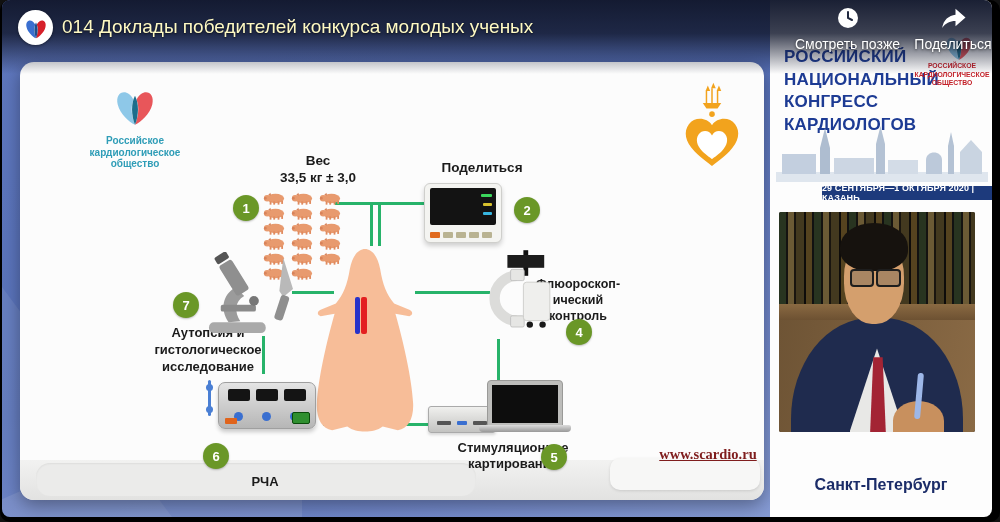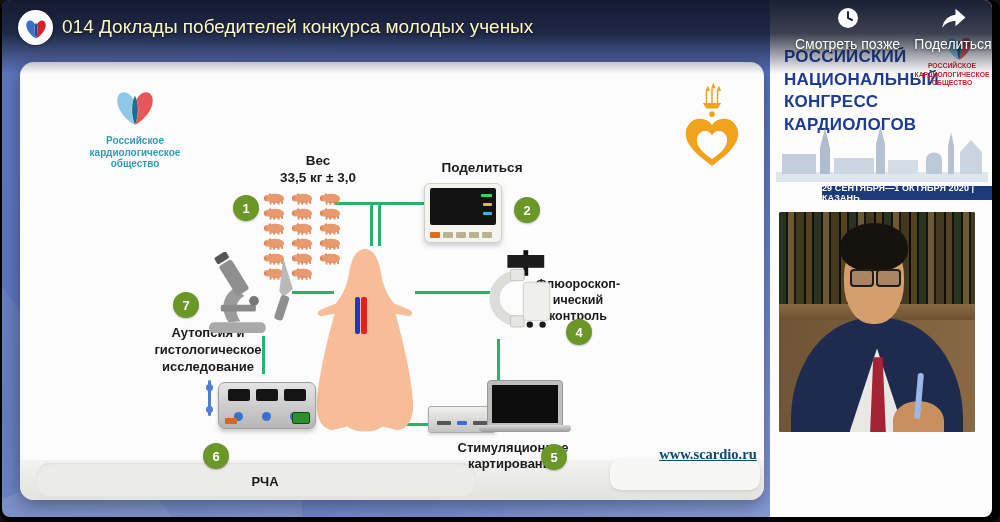--- a/index.html
+++ b/index.html
@@ -80,21 +80,21 @@
   .laptop-scr{position:absolute;left:467px;top:318px;width:74px;height:46px;background:#bdbdbb;
         border-radius:4px 4px 2px 2px;border:1px solid #9a9a98;}
   .laptop-inner{position:absolute;left:4px;top:4px;right:4px;bottom:4px;background:#0d0d0d;}
   .laptop-base{position:absolute;left:459px;top:363px;width:92px;height:7px;border-radius:2px 2px 4px 4px;
         background:linear-gradient(#dcdcdc,#989898);}
   .stim-box{position:absolute;left:408px;top:344px;width:66px;height:25px;border-radius:3px;
         background:linear-gradient(#f0f0ee,#c3c3c1);border:1px solid #aaa;box-shadow:0 2px 3px rgba(0,0,0,.15);}
   .stim-slot{position:absolute;top:14px;height:4px;background:#555;border-radius:1px;}
 
   .website{position:absolute;left:628px;top:384px;width:120px;text-align:center;
-        font-family:"Liberation Serif",serif;font-weight:bold;font-size:14.5px;color:#0c4a6e;
+        font-family:"Liberation Serif",serif;font-weight:bold;font-size:14.5px;color:#7f1d1d;
         text-decoration:underline;cursor:pointer;}
 
   
   .sidebar{position:absolute;left:768px;top:0;width:222px;height:100%;background:#fdfdfd;}
   .congress{position:absolute;left:14px;top:46px;width:185px;font-size:17px;line-height:22.5px;
         font-weight:bold;color:#1d3b94;letter-spacing:.2px;}
   .mini-rko{position:absolute;left:172px;top:32px;}
   .society{position:absolute;left:142px;top:62px;width:80px;text-align:center;font-size:6.8px;
         line-height:8.5px;font-weight:bold;color:#c32028;}
   .skyline{position:absolute;left:6px;top:120px;width:212px;height:66px;}
@@ -395,20 +395,21 @@
         <div class="head"></div>
         <div class="hair"></div>
         <div class="glasses">
           <div class="lens"></div>
             <div class="lens"></div>
         </div>
         <div class="hand"></div>
         <div class="pen"></div>
       </div>
 
+      <div class="spk-city">Санкт-Петербург</div>
     </div>
 
     <div class="top-grad"></div>
 
     <div class="player-logo">
       <svg width="26" height="24" viewBox="0 0 60 56">
         <path d="M28 20 C20 4 4 10 8 26 C11 38 22 48 30 52 C26 42 24 30 28 20 Z" fill="#3a6fd0"></path>
         <path d="M32 20 C40 4 56 10 52 26 C49 38 38 48 30 52 C34 42 36 30 32 20 Z" fill="#d6202a"></path>
         <path d="M30 15 C25 24 25 40 30 52 C35 40 35 24 30 15 Z" fill="#1d4f8c"></path>
       </svg>

